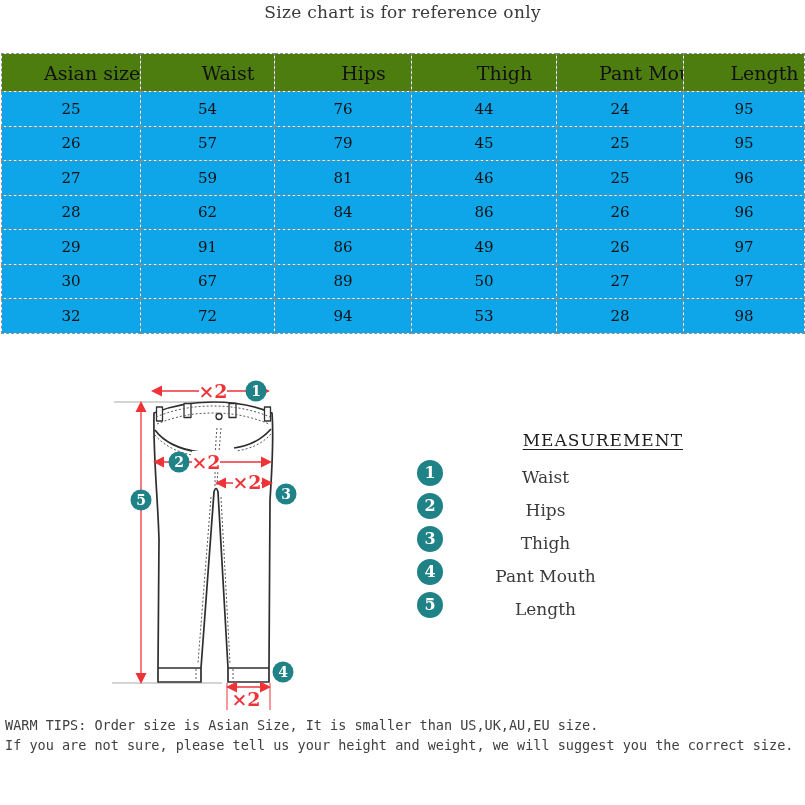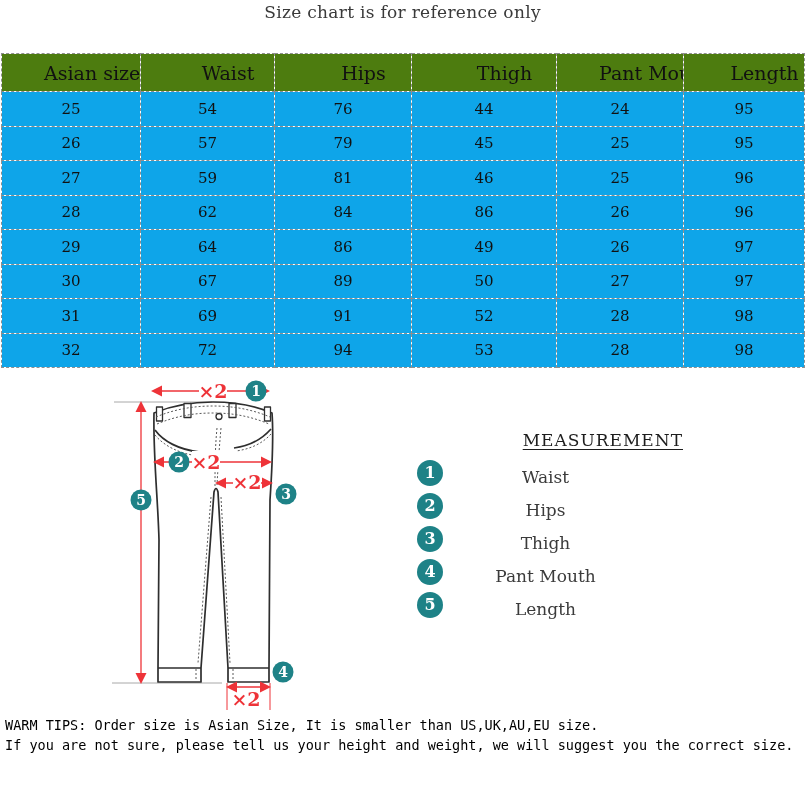--- a/index.html
+++ b/index.html
@@ -34,21 +34,21 @@
   .legend-badge {
     width:26px; height:26px; border-radius:50%; background:#1e8287;
     color:#fff; font-size:16px; font-weight:bold; text-align:center;
     line-height:26px; position:relative; top:-4px; flex:0 0 auto;
   }
   .legend-label { width:205px; text-align:center; font-size:17px; color:#3b3b3b; }
 
   .warm-tips {
     position:absolute; left:5px; top:716px; width:798px;
     font-family:"DejaVu Sans Mono", monospace; font-size:13.5px;
-    line-height:19.7px; color:#000000; white-space:nowrap;
+    line-height:19.7px; color:#404040; white-space:nowrap;
   }
 </style>
 </head>
 <body>
 
 <div class="page">
 
   <div class="chart-title">Size chart is for reference only</div>
 
   <div class="size-table-wrap">
@@ -99,41 +99,33 @@
           <tr>
             <td>28</td>
             <td>62</td>
             <td>84</td>
             <td>86</td>
             <td>26</td>
             <td>96</td>
           </tr>
           <tr>
             <td>29</td>
-            <td>64</td>
+            <td>91</td>
             <td>86</td>
             <td>49</td>
             <td>26</td>
             <td>97</td>
           </tr>
           <tr>
             <td>30</td>
             <td>67</td>
             <td>89</td>
             <td>50</td>
             <td>27</td>
             <td>97</td>
-          </tr>
-          <tr>
-            <td>31</td>
-            <td>69</td>
-            <td>91</td>
-            <td>52</td>
-            <td>28</td>
-            <td>98</td>
           </tr>
           <tr>
             <td>32</td>
             <td>72</td>
             <td>94</td>
             <td>53</td>
             <td>28</td>
             <td>98</td>
           </tr>
         </tbody>

